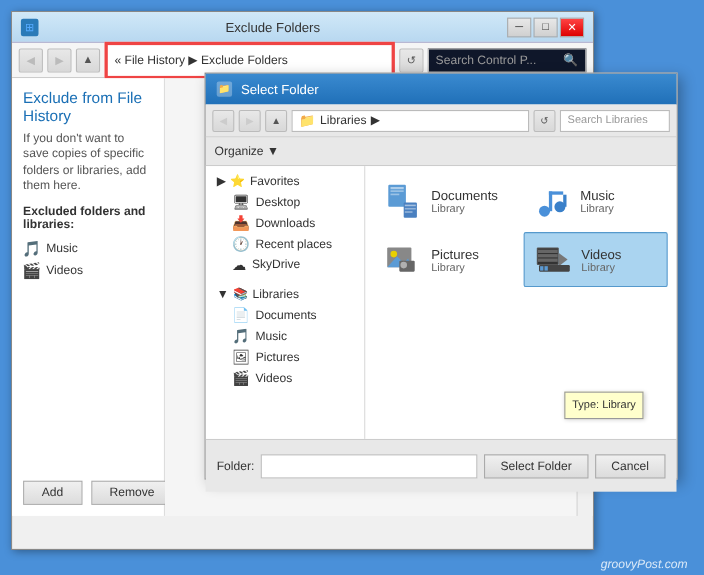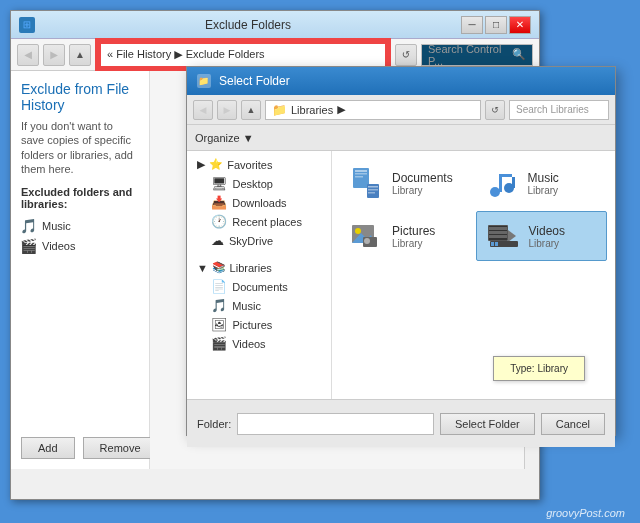--- a/index.html
+++ b/index.html
@@ -66,29 +66,29 @@
       border: 1px solid #bbb;
       border-radius: 2px;
       display: flex; align-items: center; justify-content: center;
       font-size: 10px; cursor: pointer; color: #555;
     }
     .nav-btn.disabled { color: #bbb; }
     .address-path {
       flex: 1;
       height: 34px;
       background: white;
-      border: 6px solid #ef4444;
+      border: 3px solid #ef4444;
       display: flex; align-items: center;
       padding: 0 6px;
       font-size: 11px;
       color: #333;
     }
     .search-box {
-      width: 112px; height: 22px;
-      background: #0c4a6e;
+      width: 144px; height: 22px;
+      background: #0f172a;
       border: 1px solid #bbb;
       display: flex; align-items: center;
       padding: 0 6px;
       font-size: 11px; color: #999;
     }
 
     
     .main-content {
       display: flex;
       height: calc(100% - 90px);
@@ -317,21 +317,21 @@
       border: 1px solid #aaa;
       font-size: 11px; cursor: pointer; color: #333;
     }
 
     
     .tooltip {
       position: absolute;
       bottom: 54px; right: 30px;
       background: #ffffcc;
       border: 1px solid #999;
-      padding: 4px 16px;
+      padding: 4px 6px;
       font-size: 10px;
       color: #333;
       line-height: 1.5;
       z-index: 20;
       box-shadow: 1px 1px 4px rgba(0,0,0,0.2);
       white-space: nowrap;
     }
 
     
     .watermark {

